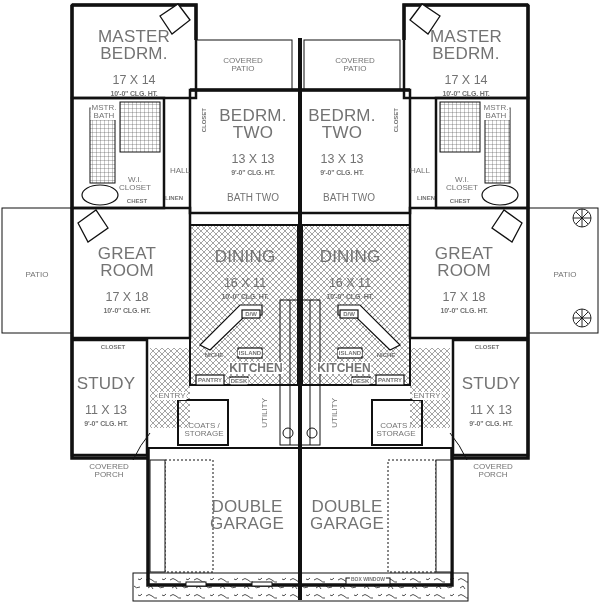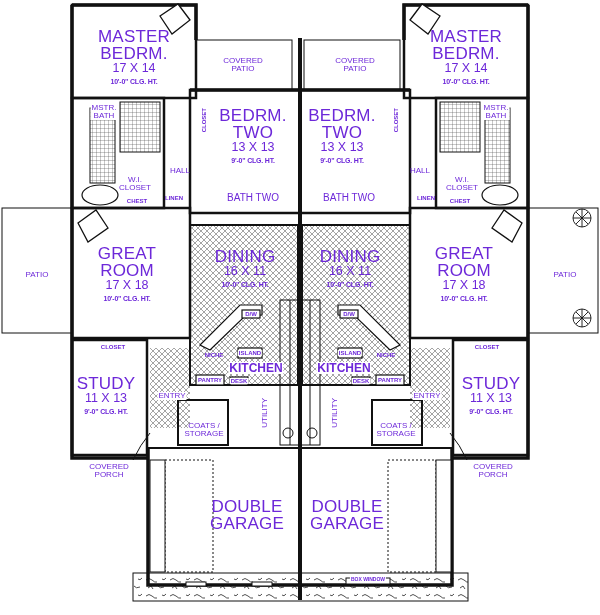--- a/index.html
+++ b/index.html
@@ -1,20 +1,20 @@
 <!DOCTYPE html>
 <html><head>
 <meta charset="utf-8">
 <style>
   html,body{margin:0;padding:0;background:#fff;}
   body{width:600px;height:615px;position:relative;overflow:hidden;font-family:"Liberation Sans",sans-serif;color:#111;}
   #plan{position:absolute;left:0;top:0;width:600px;height:615px;}
-  .lbl{position:absolute;text-align:center;font-family:"Liberation Sans",sans-serif;color:#6d28d9;line-height:1.0;white-space:nowrap;transform:translateX(-50%);}
+  .lbl{position:absolute;text-align:center;font-family:"Liberation Sans",sans-serif;color:#737373;line-height:1.0;white-space:nowrap;transform:translateX(-50%);}
   .room-name{font-size:17px;font-weight:normal;letter-spacing:0.2px;}
-  .room-dim{font-size:12.5px;margin-top:0;}
+  .room-dim{font-size:12.5px;margin-top:12px;}
   .room-clg{font-size:7px;font-weight:bold;margin-top:3px;letter-spacing:-0.2px;}
   .sm{font-size:8px;font-weight:normal;}
   .xs{font-size:6px;font-weight:bold;}
   .med{font-size:13px;font-weight:bold;}
   .vert{writing-mode:vertical-rl;transform:translateX(-50%) rotate(180deg);}
   .bgw{background:#fff;padding:0 1px;}
 </style>
 </head>
 <body>
 

